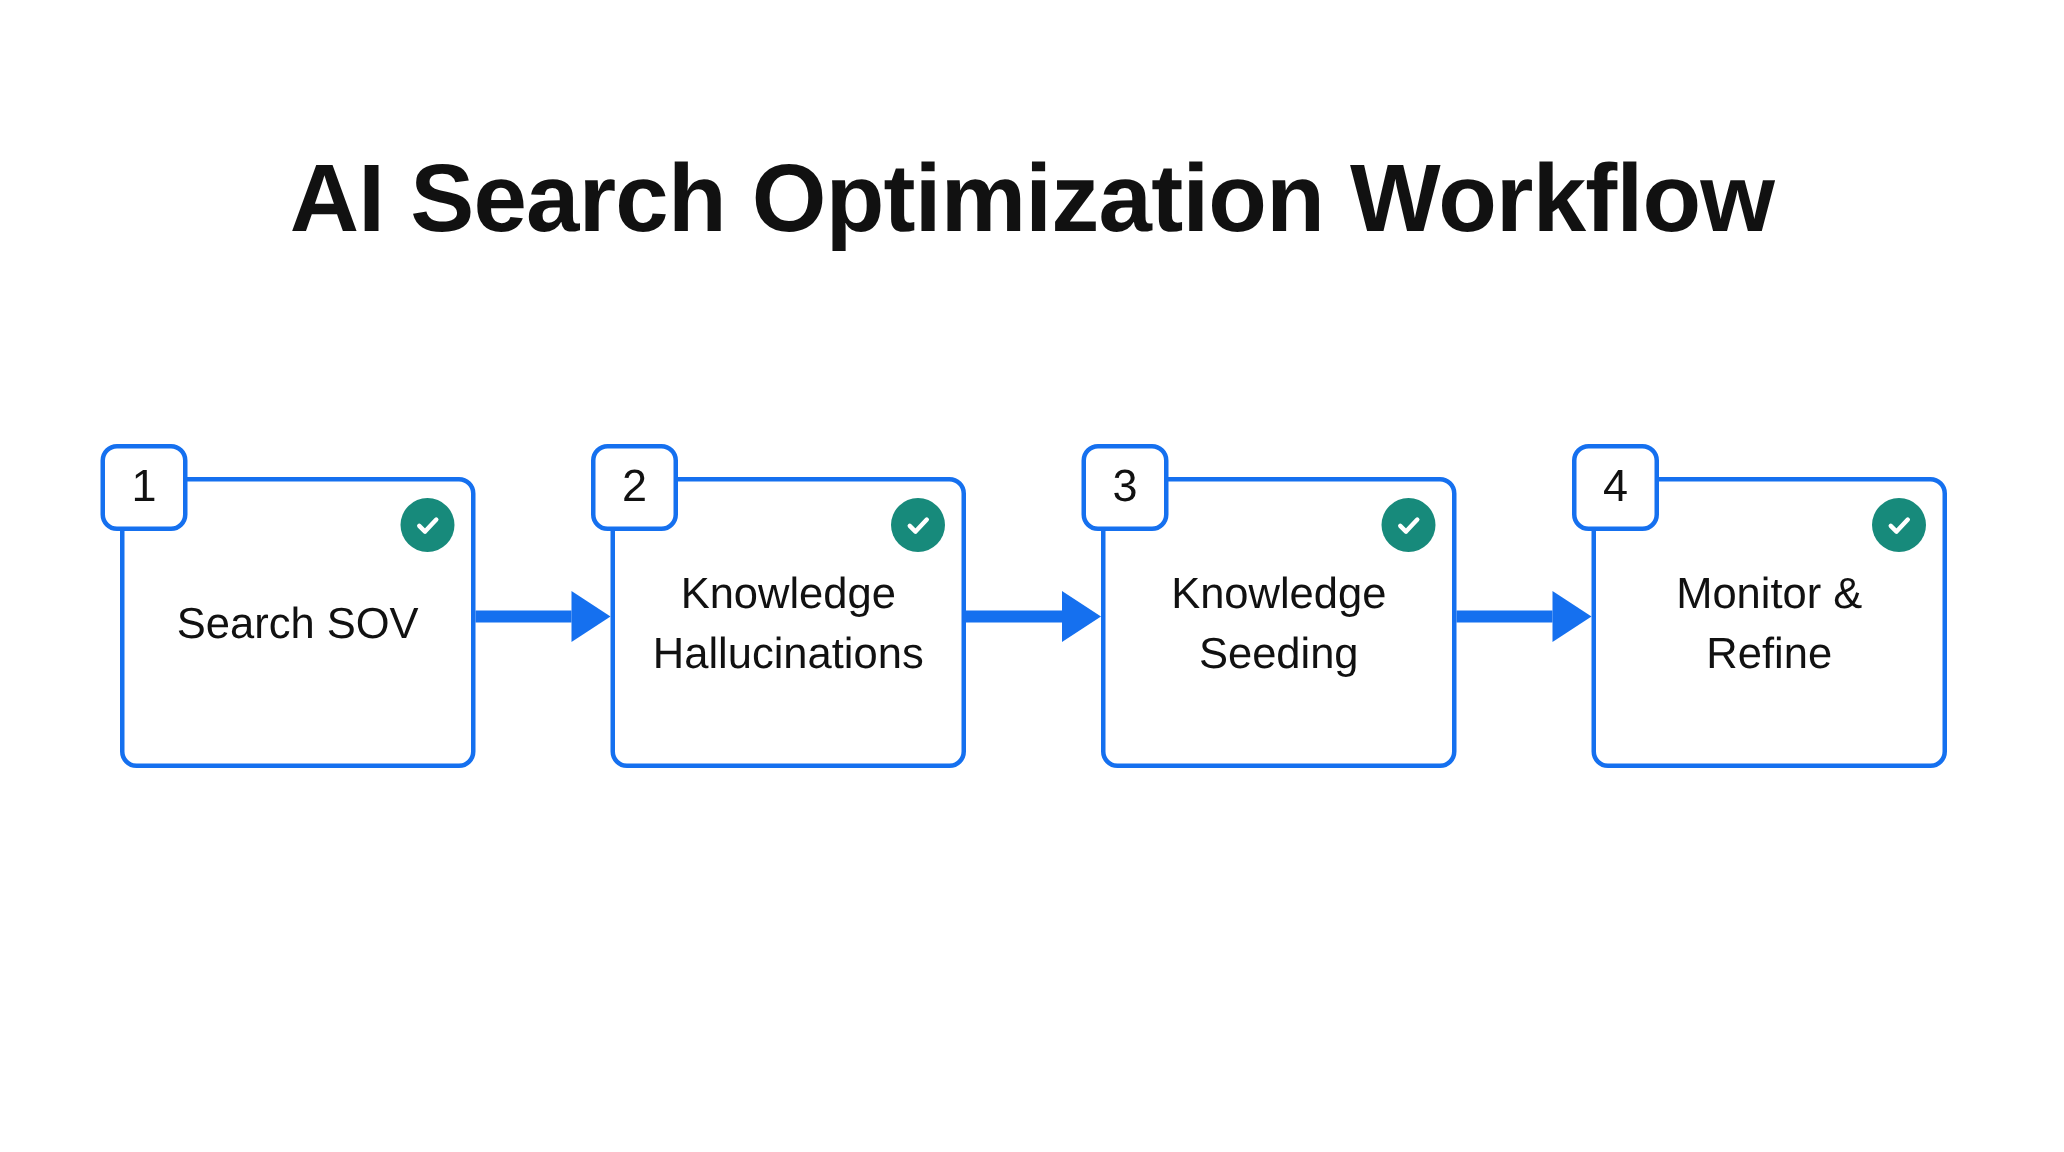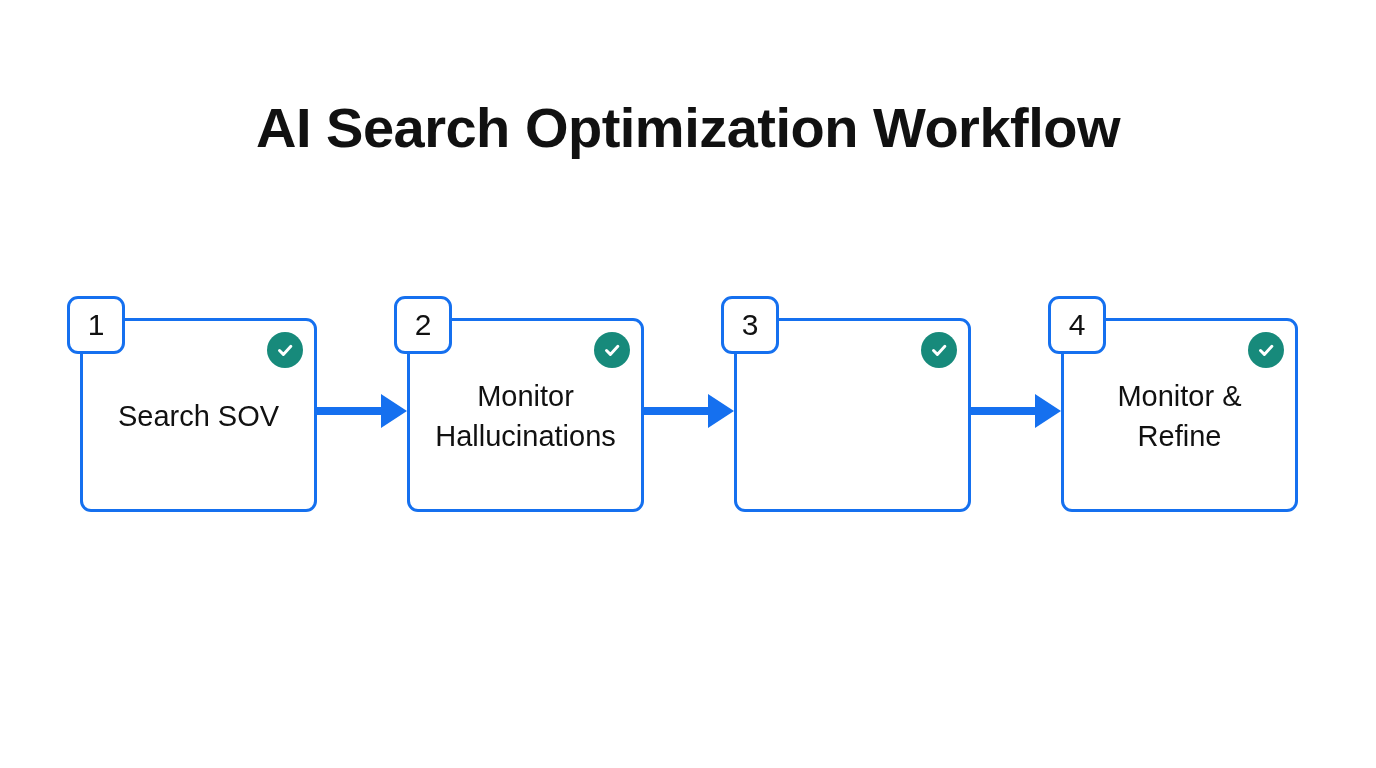--- a/index.html
+++ b/index.html
@@ -13,21 +13,21 @@
   body{
     background:var(--page-bg);
     font-family:"Liberation Sans", sans-serif;
     position:relative;
   }
   .canvas{position:absolute;inset:0;}
   .title{
     position:absolute;
     top:96px;left:0;width:100%;
     text-align:center;
-    font-size:56px;
+    font-size:64px;
     font-weight:700;
     letter-spacing:-0.5px;
     color:var(--text-black);
     line-height:1.15;
   }
   .flow{
     position:absolute;
     top:318px;left:80px;
     width:1218px;height:194px;
     display:flex;
@@ -125,37 +125,38 @@
 
     <div class="step">
       <div class="badge">
         <span>2</span>
       </div>
       <div class="check">
         <svg width="22" height="22" viewBox="0 0 24 24">
             <path d="M6 12.6l4.2 4.2L18.4 8" stroke="#fff" stroke-width="3.2" fill="none" stroke-linecap="round" stroke-linejoin="round"></path>
           </svg>
       </div>
-      <div class="label">Monitor Hallucinations</div>
+      <div class="label">Knowledge Hallucinations</div>
     </div>
 
     <div class="arrow">
       <div class="shaft"></div>
       <div class="head"></div>
     </div>
 
     <div class="step">
       <div class="badge">
         <span>3</span>
       </div>
       <div class="check">
         <svg width="22" height="22" viewBox="0 0 24 24">
             <path d="M6 12.6l4.2 4.2L18.4 8" stroke="#fff" stroke-width="3.2" fill="none" stroke-linecap="round" stroke-linejoin="round"></path>
           </svg>
       </div>
+      <div class="label">Knowledge Seeding</div>
     </div>
 
     <div class="arrow">
       <div class="shaft"></div>
       <div class="head"></div>
     </div>
 
     <div class="step">
       <div class="badge">
         <span>4</span>

